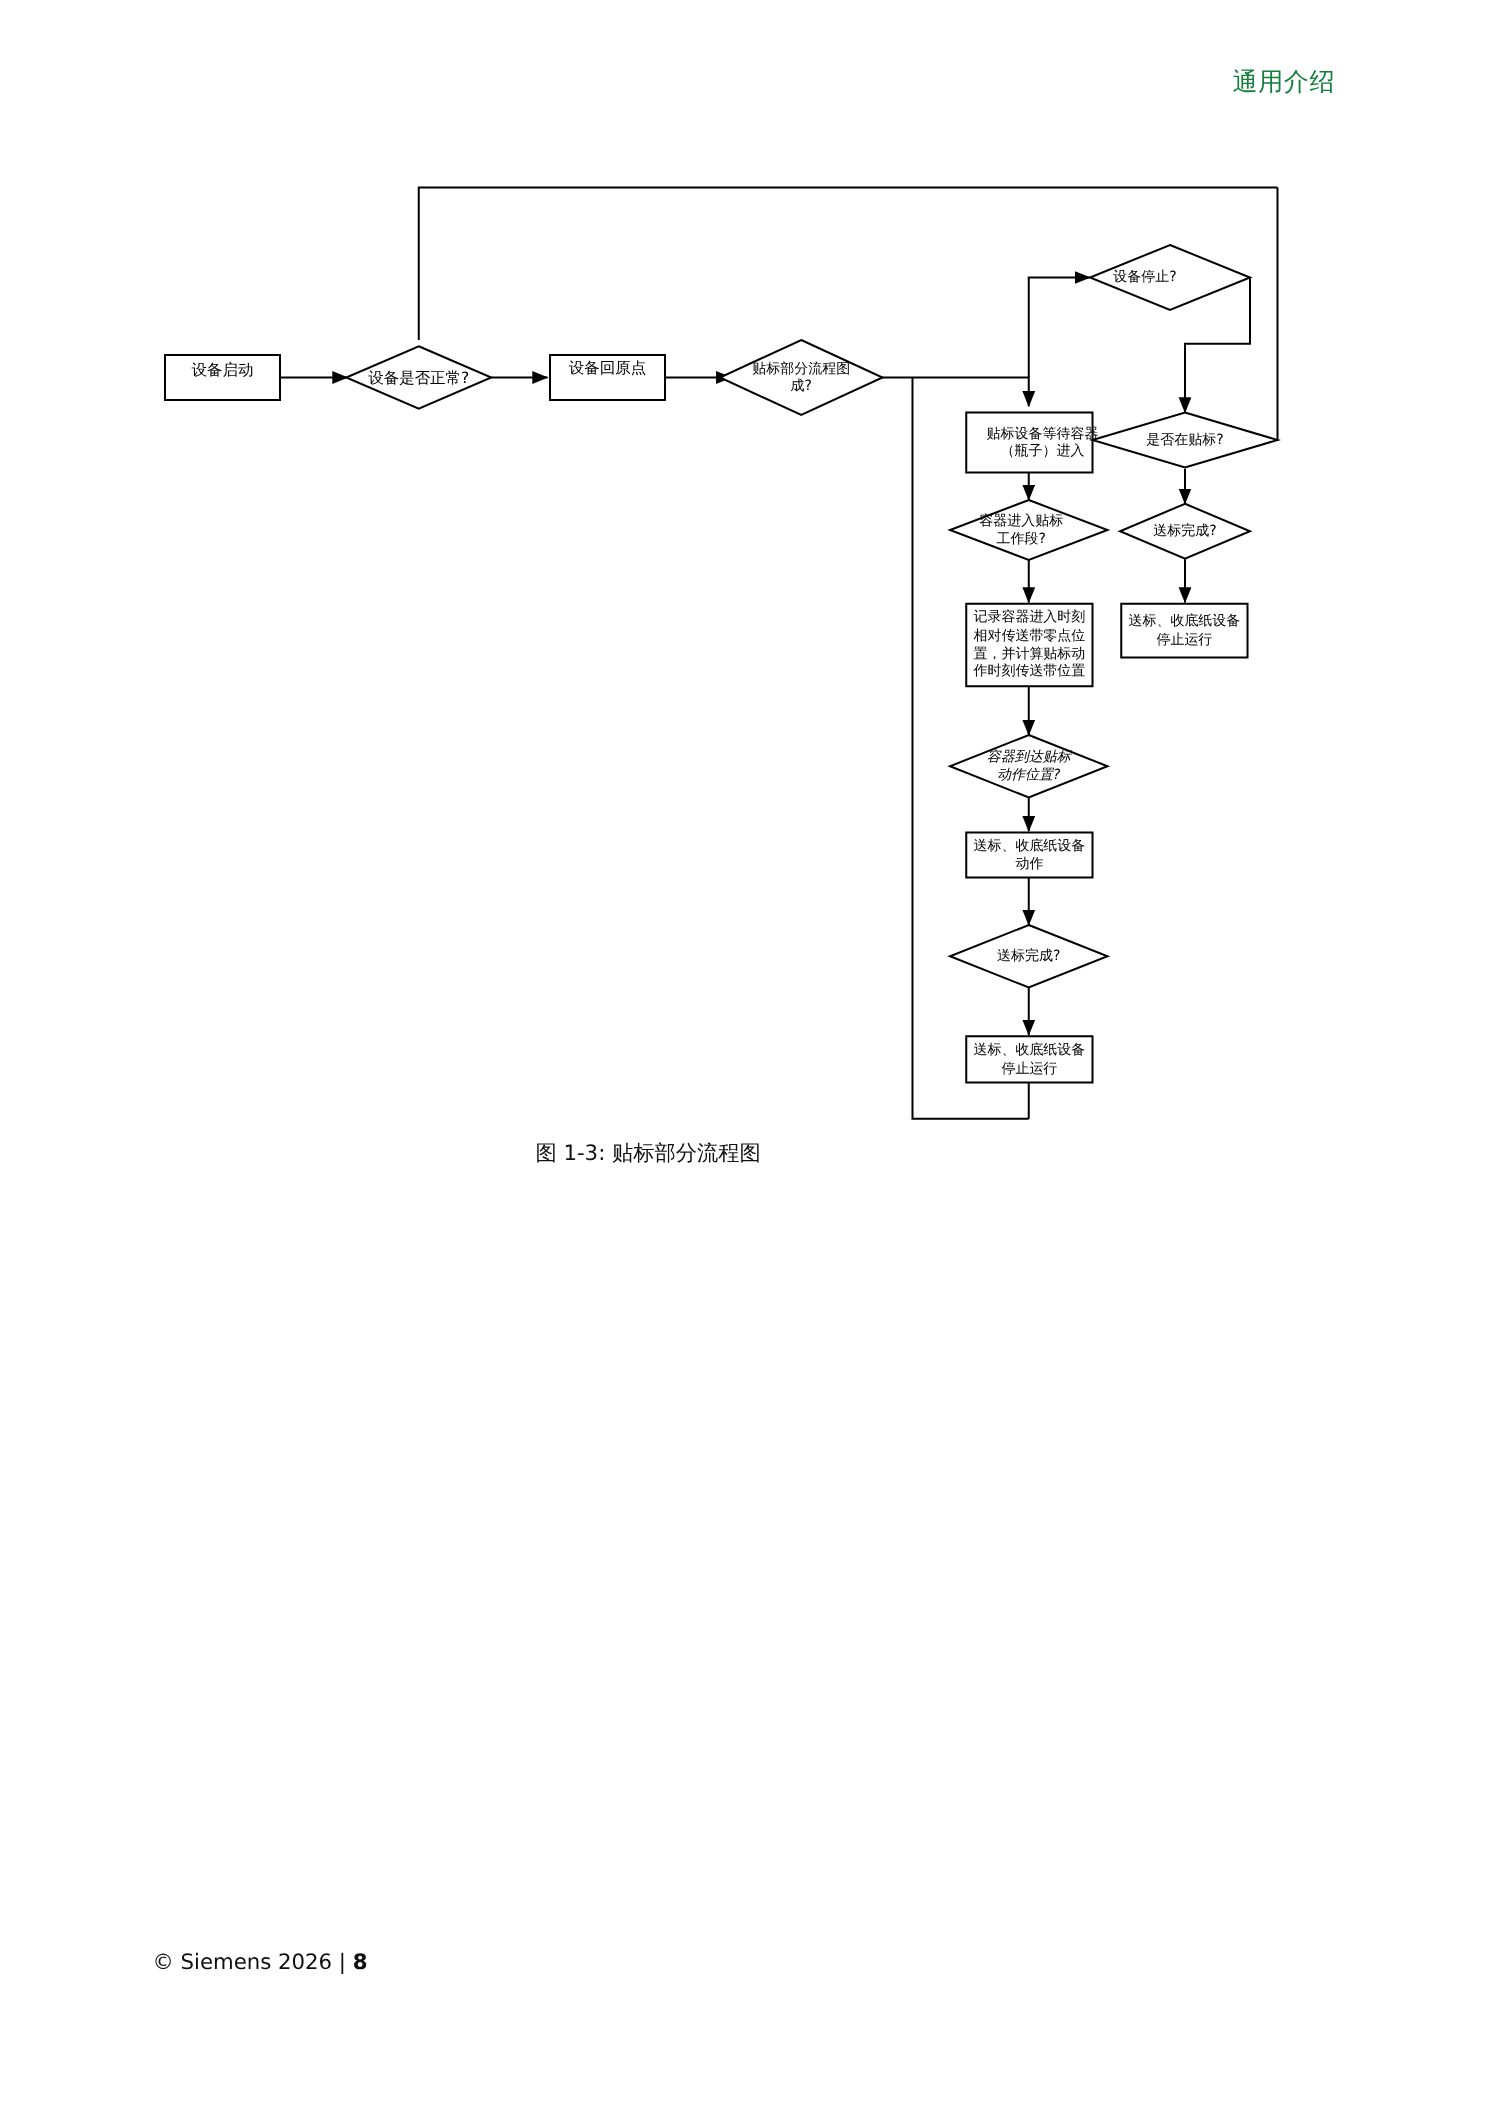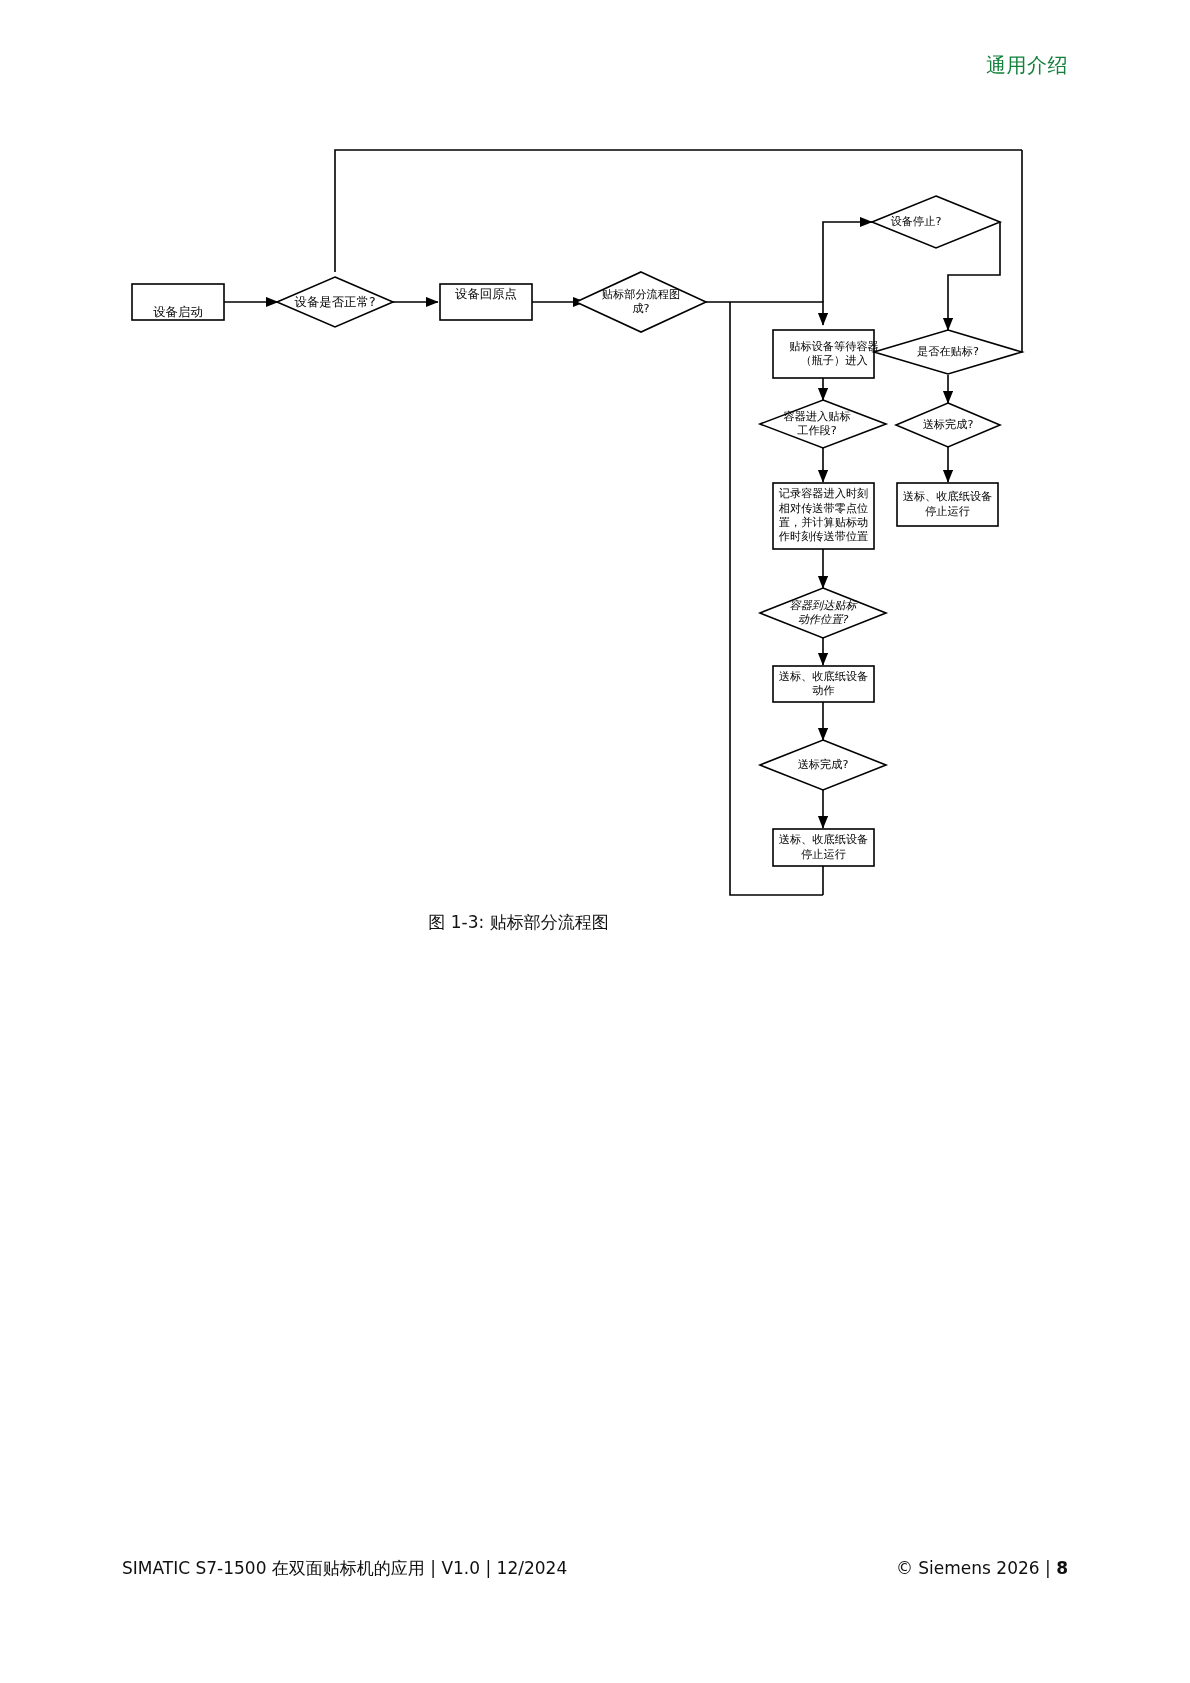--- a/index.html
+++ b/index.html
@@ -152,21 +152,21 @@
       <polygon points="641,272 706,302 641,332 576,302"></polygon>
       <polygon points="936,196 1000,222 936,248 872,222"></polygon>
       <polygon points="948,330 1022,352 948,374 874,352"></polygon>
       <polygon points="823,400 886,424 823,448 760,424"></polygon>
       <polygon points="948,403 1000,425 948,447 896,425"></polygon>
       <polygon points="823,588 886,613 823,638 760,613"></polygon>
       <polygon points="823,740 886,765 823,790 760,765"></polygon>
     </g>
   </svg>
 
-  <div class="node-label t12" style="left:132px; top:292px; width:92px; height:39px;">设备启动</div>
+  <div class="node-label t12" style="left:132px; top:276px; width:92px; height:39px;">设备启动</div>
 
   <div class="node-label t12" style="left:277px; top:288px; width:116px; height:28px;">设备是否正常?</div>
 
   <div class="node-label t12" style="left:440px; top:284px; width:92px; height:20px;">设备回原点</div>
 
   <div class="node-label t11" style="left:587px; top:284px; width:108px; height:36px;">贴标部分流程图
 成?</div>
 
   <div class="node-label t11" style="left:868px; top:212px; width:96px; height:20px;">设备停止?</div>
 
@@ -197,17 +197,16 @@
   <div class="node-label t11" style="left:777px; top:755px; width:92px; height:20px;">送标完成?</div>
 
   <div class="node-label t11" style="left:773px; top:829px; width:101px; height:37px;">送标、收底纸设备
 停止运行</div>
 
 </div>
 
 <div id="figure-caption">图 1-3: 贴标部分流程图</div>
 
 <div id="page-footer">
-  <span class="foot-left">SIMATIC S7-1500 在双面贴标机的应用 | V1.0 | 12/2024</span>
   <span class="foot-right">
     <span>© Siemens 2026 | </span><span class="pagenum">8</span>
   </span>
 </div>
 
 </body></html>

